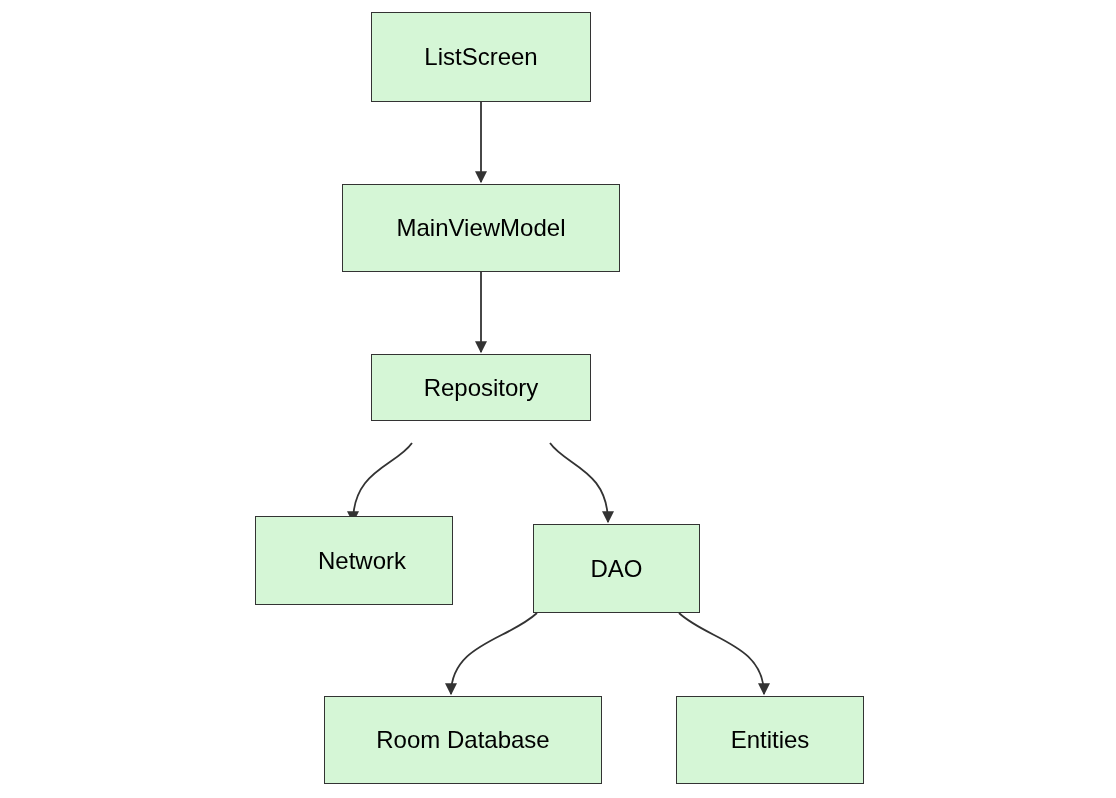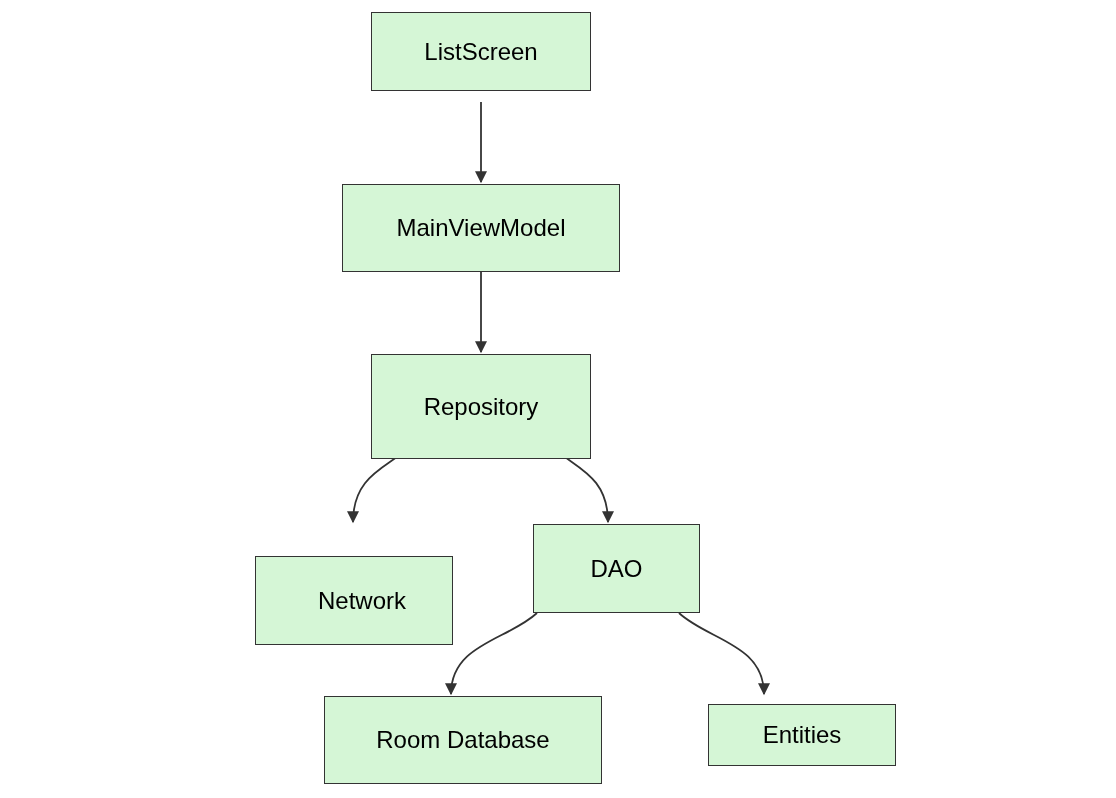--- a/index.html
+++ b/index.html
@@ -60,41 +60,41 @@
       </marker>
     </defs>
     <path class="edge" d="M481,102 L481,182" marker-end="url(#arrow)"></path>
     <path class="edge" d="M481,272 L481,352" marker-end="url(#arrow)"></path>
     <path class="edge" d="M412,443 C396,466 353,470 353,522" marker-end="url(#arrow)"></path>
     <path class="edge" d="M550,443 C566,466 608,470 608,522" marker-end="url(#arrow)"></path>
     <path class="edge" d="M537,613 C508,640 451,644 451,694" marker-end="url(#arrow)"></path>
     <path class="edge" d="M679,613 C708,640 764,644 764,694" marker-end="url(#arrow)"></path>
   </svg>
 
-  <div class="node" style="left:371px; top:12px; width:220px; height:79px;">
+  <div class="node" style="left:371px; top:12px; width:220px; height:90px;">
     <span class="node-label">ListScreen</span>
   </div>
 
   <div class="node" style="left:342px; top:184px; width:278px; height:88px;">
     <span class="node-label">MainViewModel</span>
   </div>
 
-  <div class="node" style="left:371px; top:354px; width:220px; height:105px;">
+  <div class="node" style="left:371px; top:354px; width:220px; height:67px;">
     <span class="node-label">Repository</span>
   </div>
 
-  <div class="node" style="left:255px; top:556px; width:198px; height:89px;padding-left:16px;">
+  <div class="node" style="left:255px; top:516px; width:198px; height:89px;padding-left:16px;">
     <span class="node-label">Network</span>
   </div>
 
   <div class="node" style="left:533px; top:524px; width:167px; height:89px;">
     <span class="node-label">DAO</span>
   </div>
 
   <div class="node" style="left:312px; top:696px; width:278px; height:88px;margin-left:12px;">
     <span class="node-label">Room Database</span>
   </div>
 
-  <div class="node" style="left:708px; top:696px; width:188px; height:62px;margin-top:8px;">
+  <div class="node" style="left:676px; top:696px; width:188px; height:88px;">
     <span class="node-label">Entities</span>
   </div>
 
 </div>
 
 </body></html>

